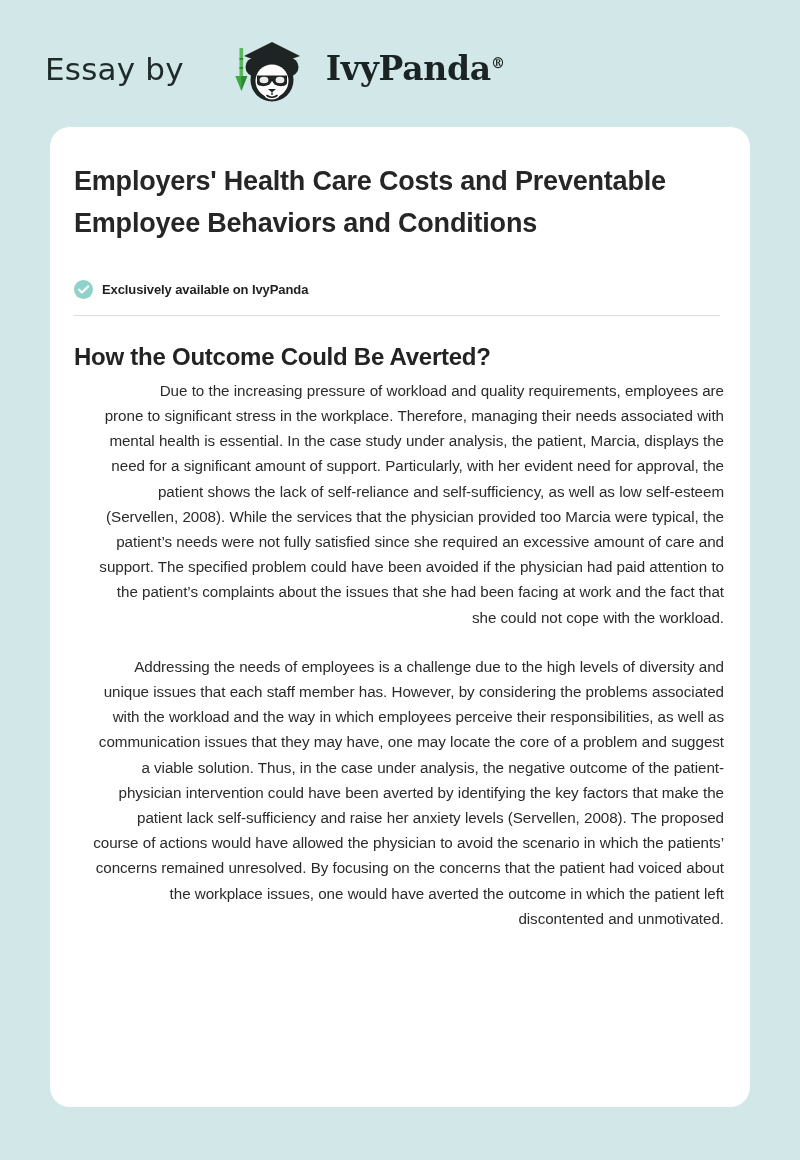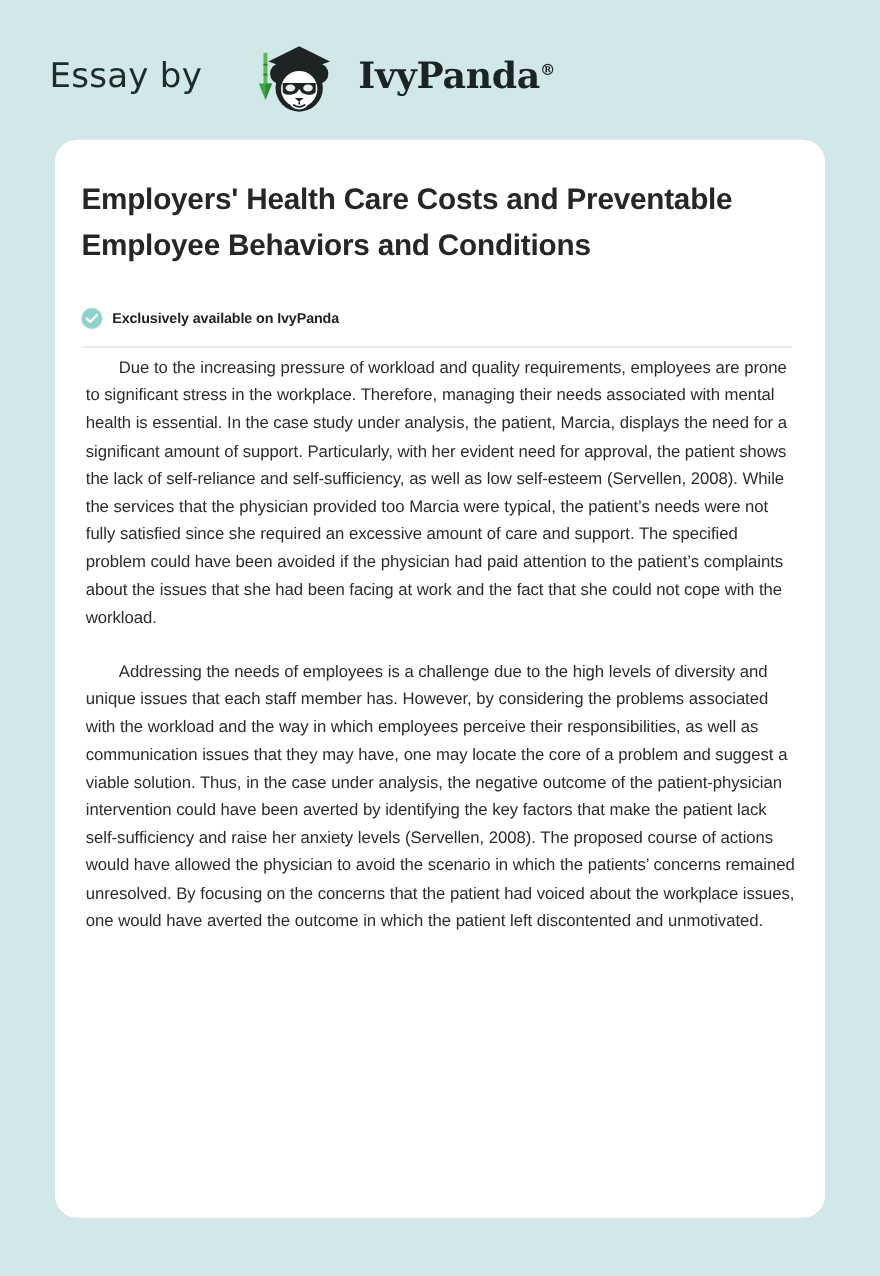--- a/index.html
+++ b/index.html
@@ -135,27 +135,27 @@
     letter-spacing: -0.25px;
     line-height: 1.2;
   }
 
   .body-copy {
     margin: 0;
     padding-top: 6px;
     width: 650px;
   }
   .body-copy p {
-    margin: 0 0 24px 4px;
+    margin: 0 0 24px 16px;
     font-family: "Liberation Sans", sans-serif;
     font-size: 15.2px;
     line-height: 25.2px;
     color: #2b2b2b;
     text-indent: 30px;
-    text-align: left;
+    text-align: right;
     letter-spacing: -0.05px;
     word-spacing: 0.1px;
   }
   .body-copy p:last-child { margin-bottom: 0; }
 </style>
 </head>
 <body>
 
 <div class="page">
 
@@ -204,20 +204,21 @@
       <span class="check-badge">
         <svg viewBox="0 0 19 19" width="19" height="19" xmlns="http://www.w3.org/2000/svg" aria-hidden="true">
           <path d="M5 9.7 L8 12.6 L14.1 6.4" stroke="#ffffff" stroke-width="2.1" fill="none" stroke-linecap="round" stroke-linejoin="round"></path>
         </svg>
       </span>
       <span class="exclusive-text">Exclusively available on IvyPanda</span>
     </div>
 
     <hr class="divider">
 
+    <h2 class="section-heading">How the Outcome Could Be Averted?</h2>
 
     <div class="body-copy">
       <p>Due to the increasing pressure of workload and quality requirements, employees are prone to significant stress in the workplace. Therefore, managing their needs associated with mental health is essential. In the case study under analysis, the patient, Marcia, displays the need for a significant amount of support. Particularly, with her evident need for approval, the patient shows the lack of self-reliance and self-sufficiency, as well as low self-esteem (Servellen, 2008). While the services that the physician provided too Marcia were typical, the patient’s needs were not fully satisfied since she required an excessive amount of care and support. The specified problem could have been avoided if the physician had paid attention to the patient’s complaints about the issues that she had been facing at work and the fact that she could not cope with the workload.</p>
       <p>Addressing the needs of employees is a challenge due to the high levels of diversity and unique issues that each staff member has. However, by considering the problems associated with the workload and the way in which employees perceive their responsibilities, as well as communication issues that they may have, one may locate the core of a problem and suggest a viable solution. Thus, in the case under analysis, the negative outcome of the patient-physician intervention could have been averted by identifying the key factors that make the patient lack self-sufficiency and raise her anxiety levels (Servellen, 2008). The proposed course of actions would have allowed the physician to avoid the scenario in which the patients’ concerns remained unresolved. By focusing on the concerns that the patient had voiced about the workplace issues, one would have averted the outcome in which the patient left discontented and unmotivated.</p>
     </div>
 
   </div>
 
 </div>
 

